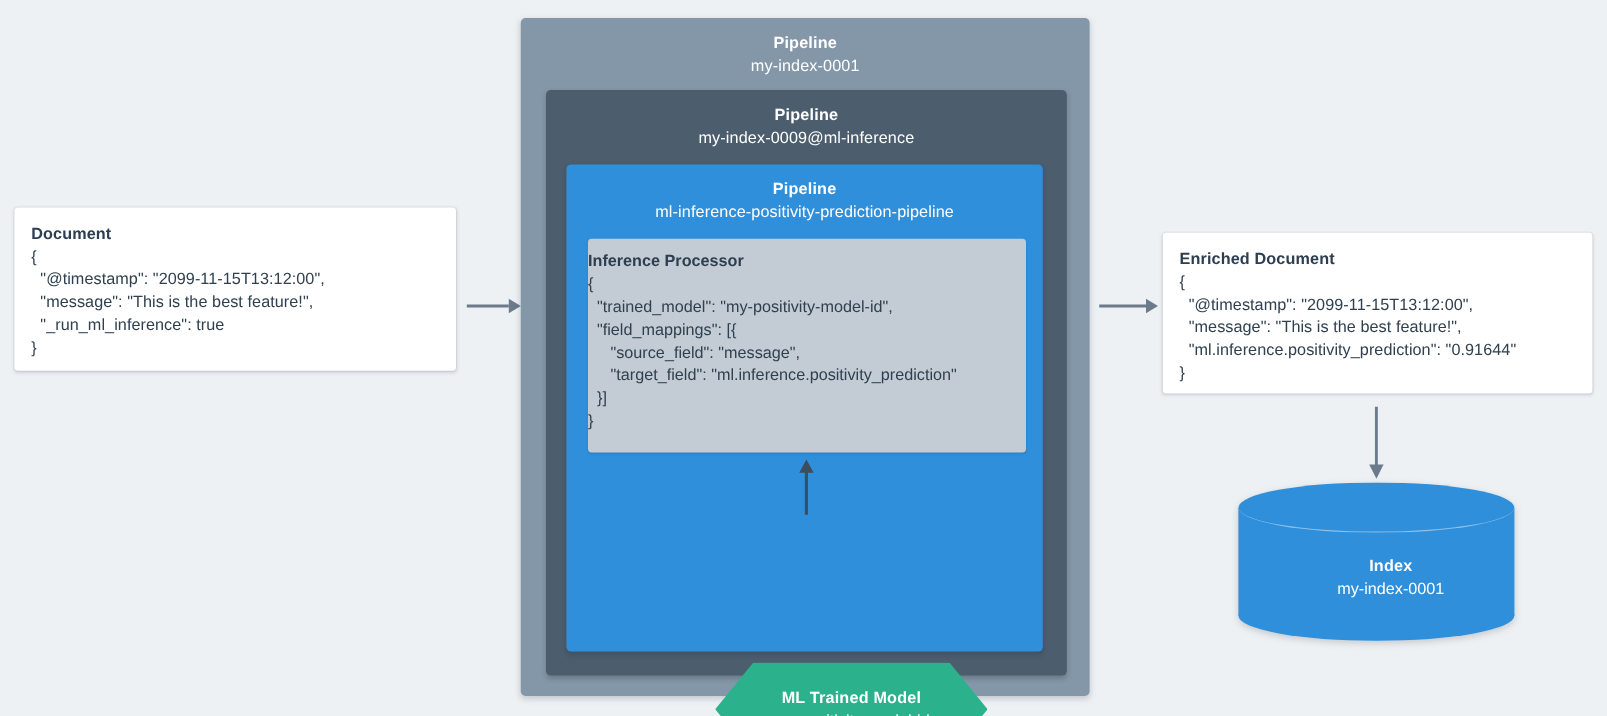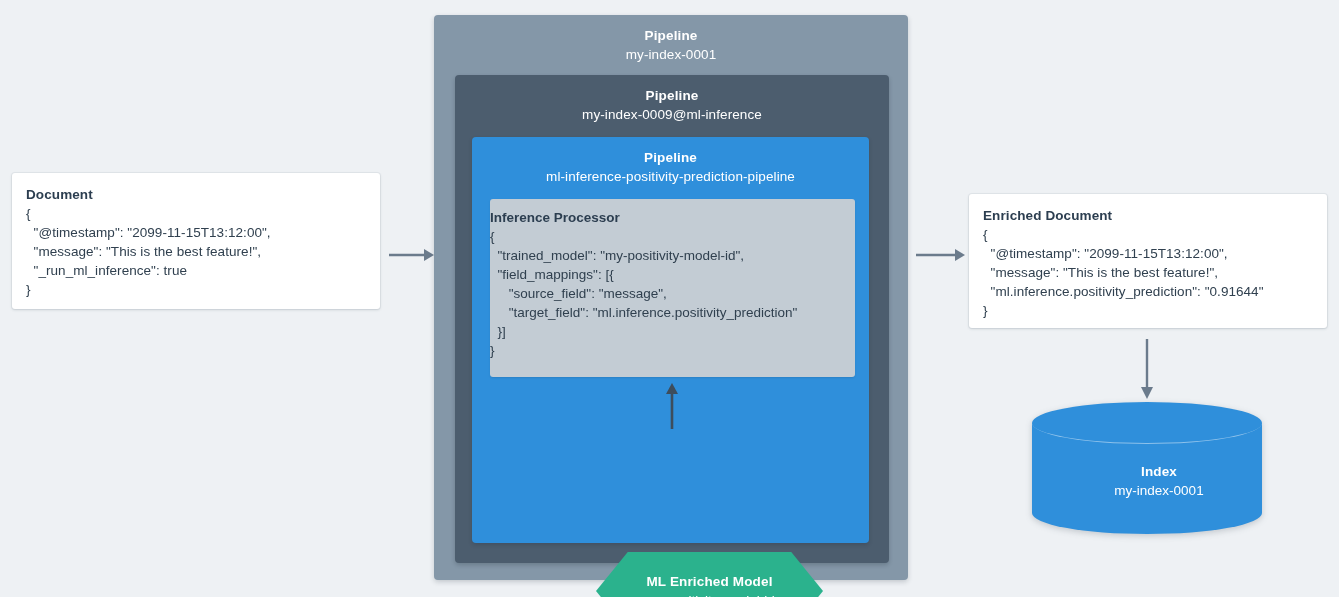--- a/index.html
+++ b/index.html
@@ -247,21 +247,21 @@
           <div class="line">  }]</div>
           <div class="line">}</div>
         </div>
 
         <svg class="arrow" style="left:190px; top:245px;" width="20" height="48" viewBox="0 0 20 48">
           <line x1="10" y1="47" x2="10" y2="11" stroke="#3d4d5c" stroke-width="2.6"></line>
           <polygon points="4,12 10,1 16,12" fill="#3d4d5c"></polygon>
         </svg>
 
         <div class="hex">
-          <div class="hx-title">ML Enriched Model</div>
+          <div class="hx-title">ML Trained Model</div>
           <div class="hx-sub">my-positivity-model-id</div>
         </div>
       </div>
     </div>
   </div>
 
   <svg class="arrow" style="left:915px; top:244px;" width="50" height="22" viewBox="0 0 50 22">
     <line x1="1" y1="11" x2="40" y2="11" stroke="#6b7b8c" stroke-width="2.4"></line>
     <polygon points="40,5 50,11 40,17" fill="#6b7b8c"></polygon>
   </svg>

